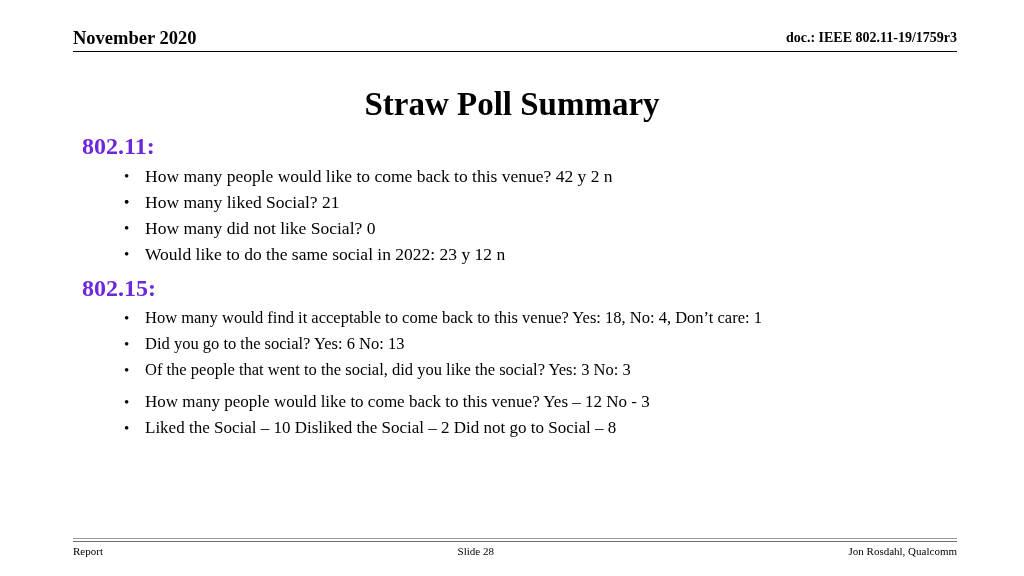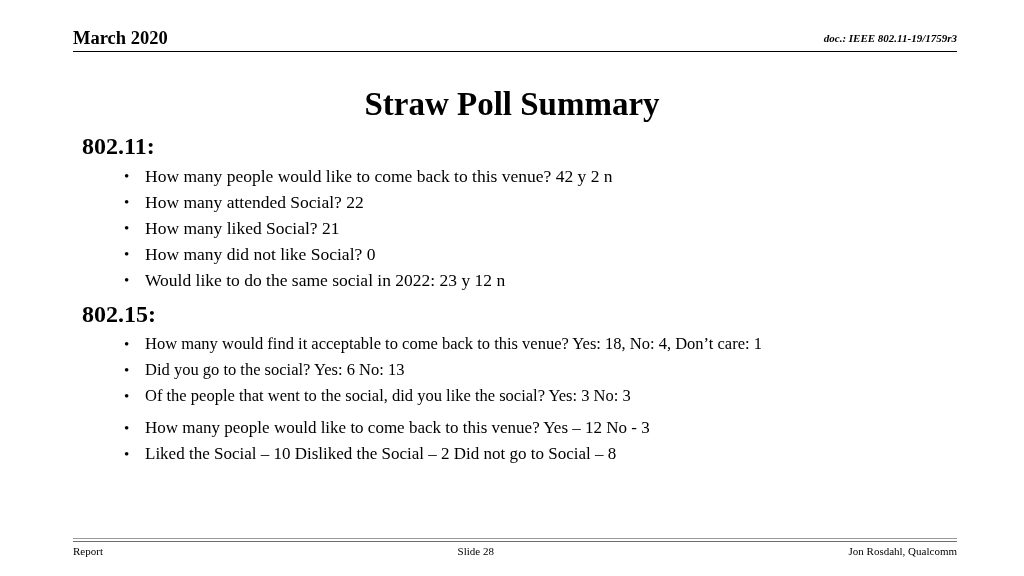--- a/index.html
+++ b/index.html
@@ -37,25 +37,24 @@
     justify-content: space-between;
   }
   .header-left {
     font-size: 18.5px;
     font-weight: bold;
     line-height: 22px;
     letter-spacing: 0px;
     white-space: nowrap;
   }
   .header-right {
-    font-size: 11px;
+    font-size: 14px;
     font-weight: bold;
     line-height: 22px;
     white-space: nowrap;
-    font-style: italic;
   }
   .header-rule {
     position: absolute;
     left: 73px;
     top: 51px;
     width: 884px;
     height: 0;
     border-top: 1.4px solid #000000;
   }
 
@@ -75,21 +74,21 @@
   
   .content {
     position: absolute;
     left: 73px;
     top: 130px;
     width: 900px;
   }
 
   .section-heading {
     font-weight: bold;
-    color: #000000;
+    color: #6d28d9;
     white-space: nowrap;
   }
   .section-heading.big {
     font-size: 24px;
     line-height: 30px;
     padding-left: 9px;
     margin-top: 1px;
     margin-bottom: 2px;
   }
   .section-heading.small {
@@ -171,39 +170,38 @@
     text-align: right;
     white-space: nowrap;
   }
 </style>
 </head>
 <body>
 
 <div class="slide">
 
   <div class="header">
-    <div class="header-left">March 2020</div>
+    <div class="header-left">November 2020</div>
     <div class="header-right">doc.: IEEE 802.11-19/1759r3</div>
   </div>
   <div class="header-rule"></div>
 
   <div class="title">Straw Poll Summary</div>
 
   <div class="content">
 
     <div class="block-11">
       <div class="section-heading big">802.11:</div>
       <ul class="bullets size-a">
         <li>
           <span class="dot">•</span>
           <span>How many people would like to come back to this venue? 42 y 2 n</span>
         </li>
         <li>
           <span class="dot">•</span>
-          <span>How many attended Social?  22</span>
         </li>
         <li>
           <span class="dot">•</span>
           <span>How many liked Social? 21</span>
         </li>
         <li>
           <span class="dot">•</span>
           <span>How many did not like Social? 0</span>
         </li>
         <li>

